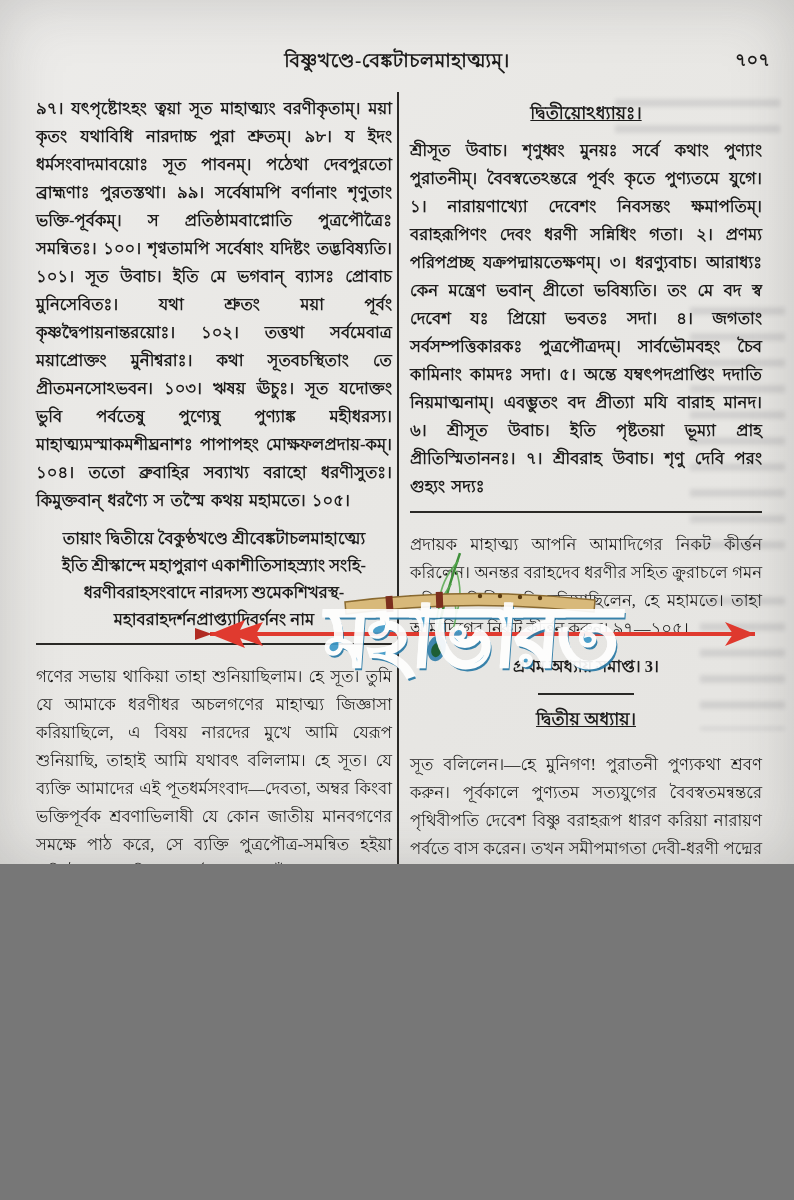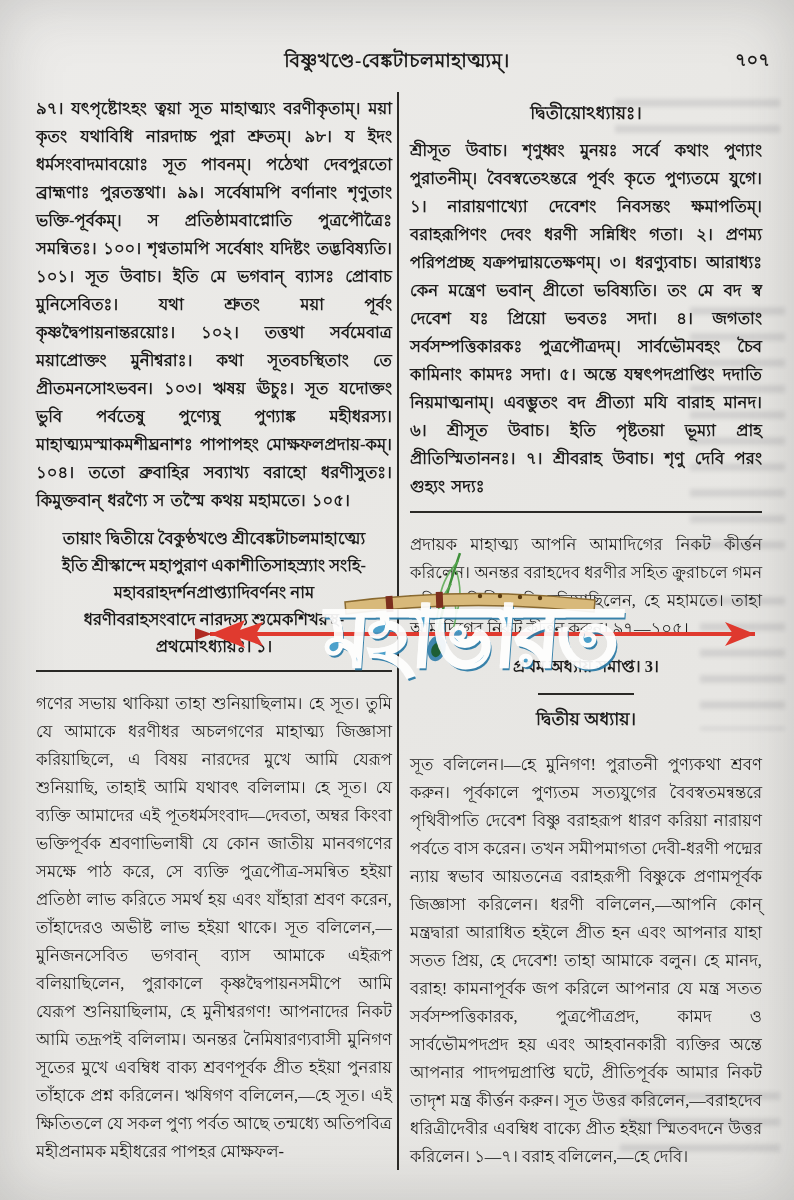--- a/index.html
+++ b/index.html
@@ -1,17 +1,17 @@
 <!DOCTYPE html>
 <html><head>
 <meta charset="utf-8">
 <style>
   html,body{margin:0;padding:0;background:#777;}
   .page{
-    position:relative;width:794px;height:1200px;margin:0 auto;
+    position:relative;width:794px;height:864px;margin:0 auto;
     background:linear-gradient(135deg,#edecea 0%,#e9e8e5 40%,#e5e4e1 100%);
     overflow:hidden;color:#1c1b1a;
     font-family:"Liberation Serif","DejaVu Serif",serif;
   }
   .page::after{ 
     content:"";position:absolute;inset:0;pointer-events:none;
     box-shadow:inset 0 0 60px rgba(90,90,90,.25);
   }
   .hdr-title{
     position:absolute;top:46px;left:0;width:100%;text-align:center;
@@ -24,21 +24,21 @@
     position:absolute;left:397px;top:92px;width:2px;height:1078px;
     background:#2a2926;
   }
   .col{position:absolute;top:95px;font-size:16.5px;line-height:28px;text-align:justify;}
   .col-left{left:36px;width:356px;}
   .col-right{left:410px;width:352px;}
   .shloka{font-weight:600;word-spacing:2px;}
   .colophon{margin-top:10px;text-align:center;font-weight:600;line-height:27px;}
   .rule-full{border:none;border-top:2px solid #2a2926;margin:10px 0 8px 0;}
   .rule-short{border:none;border-top:2px solid #2a2926;width:96px;margin:12px auto 10px auto;}
-  .chap-head{text-align:center;font-weight:bold;font-size:17.5px;margin:4px 0 10px 0;}
+  .chap-head{text-align:center;font-weight:bold;font-size:17.5px;margin:4px 0 10px 0;text-decoration:underline;}
   .chap-end{text-align:center;font-weight:600;margin-top:10px;}
   .prose{margin-top:18px;}
 
   
   .watermark{position:absolute;left:150px;top:540px;width:640px;height:190px;pointer-events:none;}
   .wm-text{
     position:absolute;left:155px;top:22px;width:330px;text-align:center;
     font-family:"DejaVu Sans",sans-serif;font-size:84px;font-weight:bold;line-height:150px;
     color:#3e9ac9;opacity:.92;transform:skewX(-4deg);
     -webkit-text-stroke:2px #ffffff;
@@ -62,23 +62,22 @@
   <div class="hdr-title">বিষ্ণুখণ্ডে-বেঙ্কটাচলমাহাত্ম্যম্।</div>
   <div class="hdr-page">৭০৭</div>
 
   <div class="vdivider"></div>
 
   <div class="col col-left">
     <div class="shloka">৯৭। যৎপৃষ্টোঽহং ত্বয়া সূত মাহাত্ম্যং বরণীকৃতাম্। ময়া কৃতং যথাবিধি নারদাচ্চ পুরা শ্রুতম্। ৯৮। য ইদং ধর্মসংবাদমাবয়োঃ সূত পাবনম্। পঠেথা দেবপুরতো ব্রাহ্মণাঃ পুরতস্তথা। ৯৯। সর্বেষামপি বর্ণানাং শৃণুতাং ভক্তি-পূর্বকম্। স প্রতিষ্ঠামবাপ্নোতি পুত্রপৌত্রৈঃ সমন্বিতঃ। ১০০। শৃণ্বতামপি সর্বেষাং যদিষ্টং তদ্ভবিষ্যতি। ১০১। সূত উবাচ। ইতি মে ভগবান্ ব্যাসঃ প্রোবাচ মুনিসেবিতঃ। যথা শ্রুতং ময়া পূর্বং কৃষ্ণদ্বৈপায়নান্তরয়োঃ। ১০২। তত্তথা সর্বমেবাত্র ময়াপ্রোক্তং মুনীশ্বরাঃ। কথা সূতবচস্থিতাং তে প্রীতমনসোঽভবন। ১০৩। ঋষয় ঊচুঃ। সূত যদোক্তং ভুবি পর্বতেষু পুণ্যেষু পুণ্যাঙ্ক মহীধরস্য। মাহাত্ম্যমস্মাকমশীঘ্রনাশঃ পাপাপহং মোক্ষফলপ্রদায়-কম্। ১০৪। ততো ব্রুবাহির সব্যাখ্য বরাহো ধরণীসুতঃ। কিমুক্তবান্ ধরণ্যৈ স তস্মৈ কথয় মহামতে। ১০৫।</div>
     <div class="colophon">
       <div>তায়াং দ্বিতীয়ে বৈকুণ্ঠখণ্ডে শ্রীবেঙ্কটাচলমাহাত্ম্যে</div>
       <div>ইতি শ্রীস্কান্দে মহাপুরাণ একাশীতিসাহস্র্যাং সংহি-</div>
+      <div>ধরণীবরাহসংবাদে নারদস্য শুমেকশিখরস্থ-</div>
       <div>মহাবরাহদর্শনপ্রাপ্ত্যাদিবর্ণনং নাম</div>
-      <div>ধরণীবরাহসংবাদে নারদস্য শুমেকশিখরস্থ-</div>
-      <div>প্রথমোঽধ্যায়ঃ। ১।</div>
     </div>
     <hr class="rule-full">
     <div class="prose">গণের সভায় থাকিয়া তাহা শুনিয়াছিলাম। হে সূত। তুমি যে আমাকে ধরণীধর অচলগণের মাহাত্ম্য জিজ্ঞাসা করিয়াছিলে, এ বিষয় নারদের মুখে আমি যেরূপ শুনিয়াছি, তাহাই আমি যথাবৎ বলিলাম। হে সূত। যে ব্যক্তি আমাদের এই পূতধর্মসংবাদ—দেবতা, অম্বর কিংবা ভক্তিপূর্বক শ্রবণাভিলাষী যে কোন জাতীয় মানবগণের সমক্ষে পাঠ করে, সে ব্যক্তি পুত্রপৌত্র-সমন্বিত হইয়া প্রতিষ্ঠা লাভ করিতে সমর্থ হয় এবং যাঁহারা শ্রবণ করেন, তাঁহাদেরও অভীষ্ট লাভ হইয়া থাকে। সূত বলিলেন,—মুনিজনসেবিত ভগবান্ ব্যাস আমাকে এইরূপ বলিয়াছিলেন, পুরাকালে কৃষ্ণদ্বৈপায়নসমীপে আমি যেরূপ শুনিয়াছিলাম, হে মুনীশ্বরগণ! আপনাদের নিকট আমি তদ্রূপই বলিলাম। অনন্তর নৈমিষারণ্যবাসী মুনিগণ সূতের মুখে এবম্বিধ বাক্য শ্রবণপূর্বক প্রীত হইয়া পুনরায় তাঁহাকে প্রশ্ন করিলেন। ঋষিগণ বলিলেন,—হে সূত। এই ক্ষিতিতলে যে সকল পুণ্য পর্বত আছে তন্মধ্যে অতিপবিত্র মহীপ্রনামক মহীধরের পাপহর মোক্ষফল-</div>
   </div>
 
   <div class="col col-right">
     <div class="chap-head">দ্বিতীয়োঽধ্যায়ঃ।</div>
     <div class="shloka">শ্রীসূত উবাচ। শৃণুধ্বং মুনয়ঃ সর্বে কথাং পুণ্যাং পুরাতনীম্। বৈবস্বতেঽন্তরে পূর্বং কৃতে পুণ্যতমে যুগে। ১। নারায়ণাখ্যো দেবেশং নিবসন্তং ক্ষমাপতিম্। বরাহরূপিণং দেবং ধরণী সন্নিধিং গতা। ২। প্রণম্য পরিপপ্রচ্ছ যক্রপদ্মায়তেক্ষণম্। ৩। ধরণ্যুবাচ। আরাধ্যঃ কেন মন্ত্রেণ ভবান্ প্রীতো ভবিষ্যতি। তং মে বদ স্ব দেবেশ যঃ প্রিয়ো ভবতঃ সদা। ৪। জগতাং সর্বসম্পত্তিকারকঃ পুত্রপৌত্রদম্। সার্বভৌমবহং চৈব কামিনাং কামদঃ সদা। ৫। অন্তে যম্বৎপদপ্রাপ্তিং দদাতি নিয়মাত্মনাম্। এবম্ভুতং বদ প্রীত্যা মযি বারাহ মানদ। ৬। শ্রীসূত উবাচ। ইতি পৃষ্টতয়া ভূম্যা প্রাহ প্রীতিস্মিতাননঃ। ৭। শ্রীবরাহ উবাচ। শৃণু দেবি পরং গুহ্যং সদ্যঃ</div>
     <hr class="rule-full">
     <div class="prose">প্রদায়ক মাহাত্ম্য আপনি আমাদিগের নিকট কীর্ত্তন করিলেন। অনন্তর বরাহদেব ধরণীর সহিত ক্রুরাচলে গমন করিয়া ধরিত্রীকে কি বলিয়াছিলেন, হে মহামতে। তাহা আমাদিগের নিকট কীর্ত্তন করুন। ৯৭—১০৫।</div>

